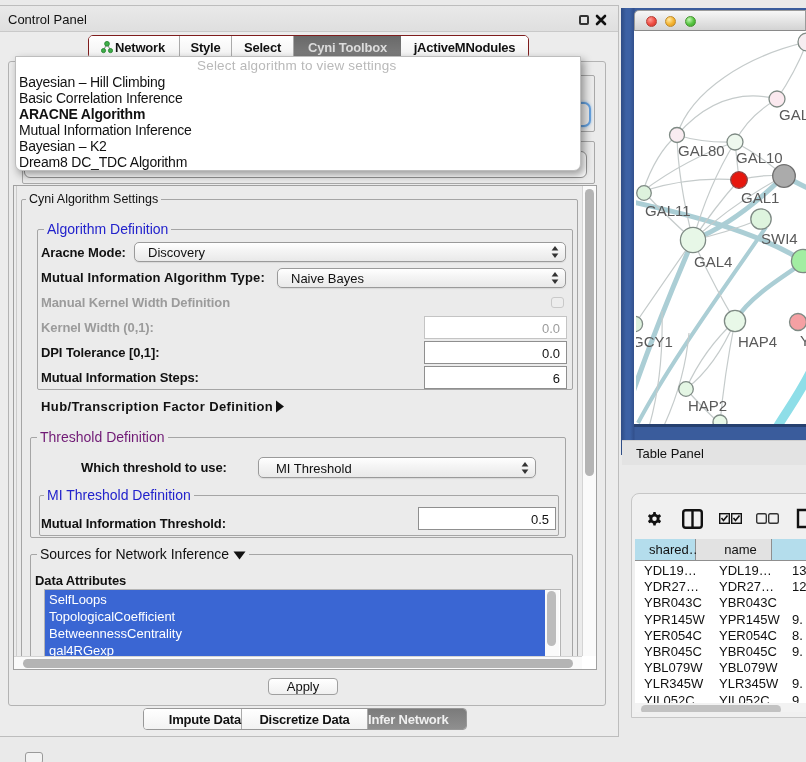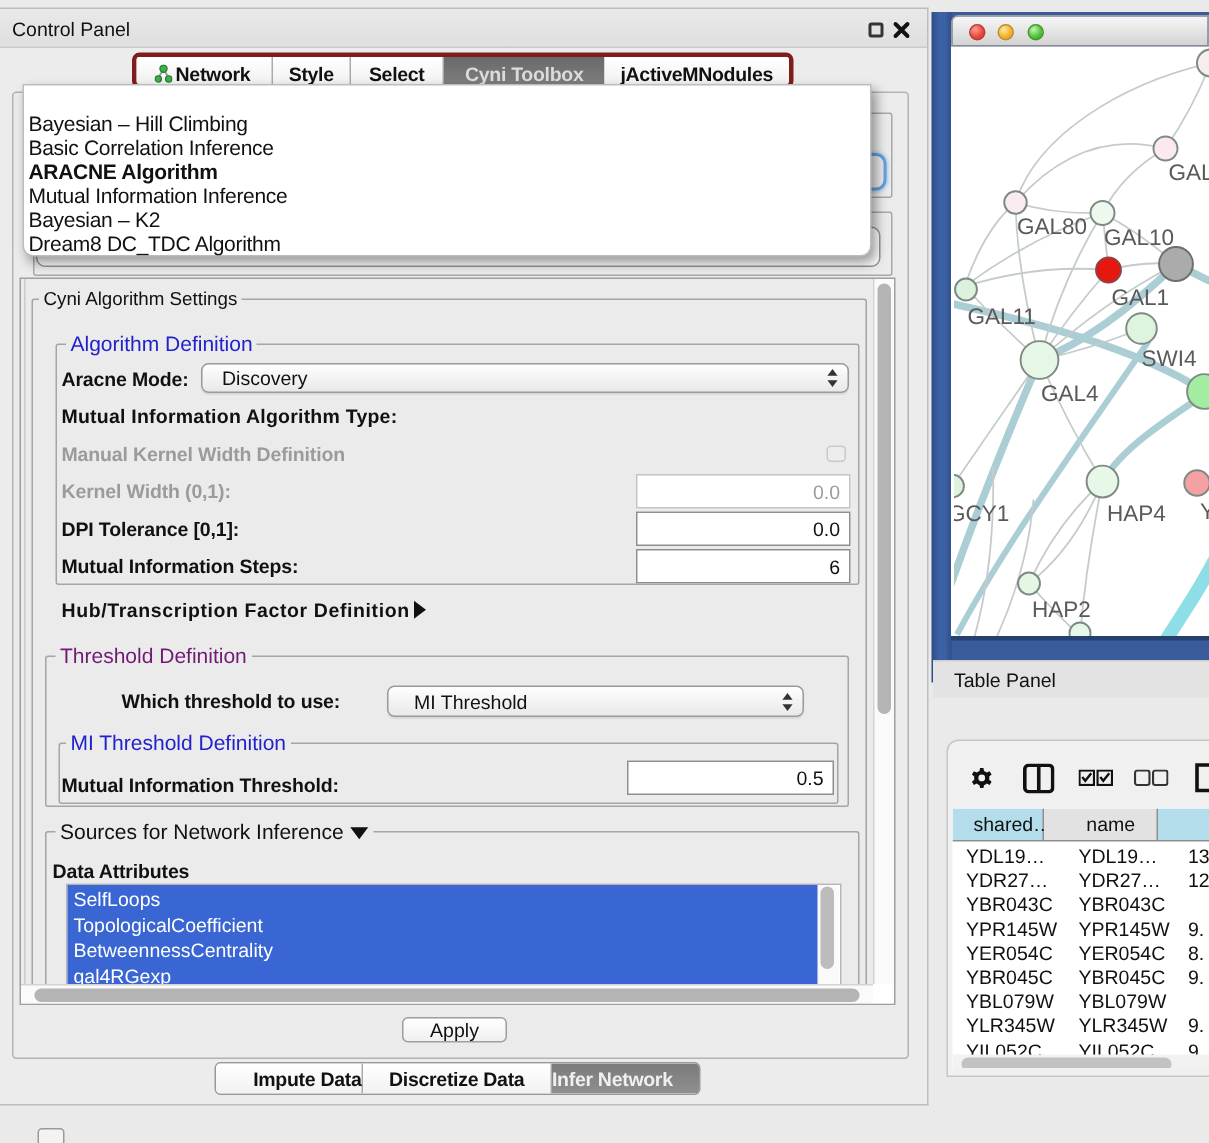--- a/index.html
+++ b/index.html
@@ -54,20 +54,27 @@
     <div class="lbl" style="left:27px; top:59px; line-height:16px;">Aracne Mode:</div>
     <div class="combo" style="left:120px; top:56px; width:432px; height:20px;">
         <span class="ctext">Discovery</span>
         <svg class="arrsvg" width="8" height="13" viewBox="0 0 8 13">
           <path d="M4 0.5 L7.4 5 L0.6 5 Z" fill="#333"></path>
           <path d="M4 12.5 L7.4 8 L0.6 8 Z" fill="#333"></path>
         </svg>
       </div>
 
     <div class="lbl" style="left:27px; top:84px; line-height:16px; letter-spacing:0.15px;">Mutual Information Algorithm Type:</div>
+    <div class="combo" style="left:263px; top:82px; width:289px; height:20px;">
+        <span class="ctext">Naive Bayes</span>
+        <svg class="arrsvg" width="8" height="13" viewBox="0 0 8 13">
+          <path d="M4 0.5 L7.4 5 L0.6 5 Z" fill="#333"></path>
+          <path d="M4 12.5 L7.4 8 L0.6 8 Z" fill="#333"></path>
+        </svg>
+      </div>
 
     <div class="lbl dis" style="left:27px; top:109px; line-height:16px;">Manual Kernel Width Definition</div>
     <div class="abs" style="left:537px; top:111px; width:13px; height:11px; background:#ededed; border:1px solid #c9c9c9; border-radius:3px;"></div>
 
     <div class="lbl dis" style="left:27px; top:134px; line-height:16px;">Kernel Width (0,1):</div>
     <div class="field" style="left:410px; top:130px; width:143px; height:23px; border-color:#c4c4c4;">
         <span class="dis">0.0</span>
       </div>
 
     <div class="lbl" style="left:27px; top:159px; line-height:16px;">DPI Tolerance [0,1]:</div>
@@ -131,34 +138,35 @@
 
   <div class="abs" style="left:268px; top:672px; width:70px; height:17px; border:1px solid #9f9f9f; border-radius:4px; background:linear-gradient(#ffffff,#f0f0f0); text-align:center; line-height:16px;">Apply</div>
 
   <div class="abs" style="left:143px; top:702px; width:324px; height:22px; border:1px solid #989898; border-radius:4px; background:#fdfdfd; overflow:hidden; display:flex; font-weight:bold; letter-spacing:-0.2px;">
     <div style="width:98px; text-align:right; line-height:21px; border-right:1px solid #aaa; background:linear-gradient(#ffffff,#f2f2f2);">Impute Data</div>
     <div style="width:126px; text-align:center; line-height:21px; border-right:1px solid #aaa; background:linear-gradient(#ffffff,#f2f2f2);">Discretize Data</div>
     <div style="flex:1; text-align:left; line-height:21px; background:linear-gradient(#7b7b7b,#8f8f8f); color:#f0f0f0;">Infer Network</div>
   </div>
 </div>
 
-<div class="abs" style="left:88px; top:35px; width:441px; height:24px; border:3px solid #7f1d1d; border-radius:5px; background:#fdfdfd; overflow:hidden; display:flex; z-index:5; font-weight:bold; letter-spacing:-0.2px;">
+<div class="abs" style="left:88px; top:35px; width:441px; height:24px; border:1px solid #7f1d1d; border-radius:5px; background:#fdfdfd; overflow:hidden; display:flex; z-index:5; font-weight:bold; letter-spacing:-0.2px;">
   <div style="width:91px; text-align:center; line-height:23px; border-right:1px solid #aaa; background:linear-gradient(#ffffff,#f1f1f1);"><svg style="position:relative; top:2px; left:-2px; display:inline-block;" width="12" height="13" viewBox="0 0 12 13">
         <path d="M6 3 L2.5 9 M6 3 L9.5 9" stroke="#9a9a9a" stroke-width="1.2" fill="none"></path>
         <circle cx="6" cy="2.8" r="2.4" fill="#3fae49" stroke="#1d7d28" stroke-width="0.8"></circle>
         <circle cx="2.5" cy="9.6" r="2.1" fill="#3fae49" stroke="#1d7d28" stroke-width="0.8"></circle>
         <circle cx="9.5" cy="9.6" r="2.1" fill="#3fae49" stroke="#1d7d28" stroke-width="0.8"></circle>
       </svg>Network</div>
   <div style="width:52px; text-align:center; line-height:23px; border-right:1px solid #aaa; background:linear-gradient(#ffffff,#f1f1f1);">Style</div>
   <div style="width:62px; text-align:center; line-height:23px; border-right:1px solid #aaa; background:linear-gradient(#ffffff,#f1f1f1);">Select</div>
   <div style="width:107px; text-align:center; line-height:23px; background:linear-gradient(#696969,#7e7e7e); color:#dcdcdc;">Cyni Toolbox</div>
   <div style="flex:1; text-align:center; line-height:23px; background:linear-gradient(#ffffff,#f1f1f1);">jActiveMNodules</div>
 </div>
 
 <div class="abs" style="left:15px; top:56px; width:566px; height:115px; background:#fff; border:1px solid #bdbdbd; border-radius:0 0 7px 7px; box-shadow:3px 4px 8px rgba(0,0,0,0.40); z-index:10;">
+  <div class="abs" style="left:181px; top:1px; color:#b9b9b9; line-height:15px; font-size:13.5px; letter-spacing:0.2px;">Select algorithm to view settings</div>
   <div class="abs" style="left:3px; top:16.5px; line-height:16px; white-space:nowrap; font-size:14px; letter-spacing:-0.2px;">Bayesian – Hill Climbing<br>Basic Correlation Inference<br><b>ARACNE Algorithm</b><br>Mutual Information Inference<br>Bayesian – K2<br>Dream8 DC_TDC Algorithm</div>
 </div>
 
 <div class="abs" style="left:621px; top:8px; width:185px; height:447px; background:linear-gradient(90deg,#2e4c84,#3c61a4 5px,#3c61a4 9px,#32508c 13px,#3a5c9c 14px);"></div>
 <div class="abs" style="left:634px; top:10px; width:172px; height:21px; background:linear-gradient(#f7f7f7,#d3d3d3); border:1px solid #9b9b9b; border-bottom:1px solid #8a8a8a; border-radius:5px 0 0 0;">
   <div class="abs" style="left:11px; top:4.5px; width:11px; height:11px; border-radius:50%; background:radial-gradient(circle at 35% 30%, #ff9d96, #ee4b40 55%, #c33931); border:0.5px solid #b63c34;"></div>
   <div class="abs" style="left:30px; top:4.5px; width:11px; height:11px; border-radius:50%; background:radial-gradient(circle at 35% 30%, #ffe9a8, #f4b32e 55%, #d7922a); border:0.5px solid #c08b28;"></div>
   <div class="abs" style="left:50px; top:4.5px; width:11px; height:11px; border-radius:50%; background:radial-gradient(circle at 35% 30%, #c3f7b4, #55c33f 55%, #3f9e31); border:0.5px solid #45952f;"></div>
 </div>
 <div class="abs" style="left:634px; top:424px; width:172px; height:3px; background:#26406f;"></div>

